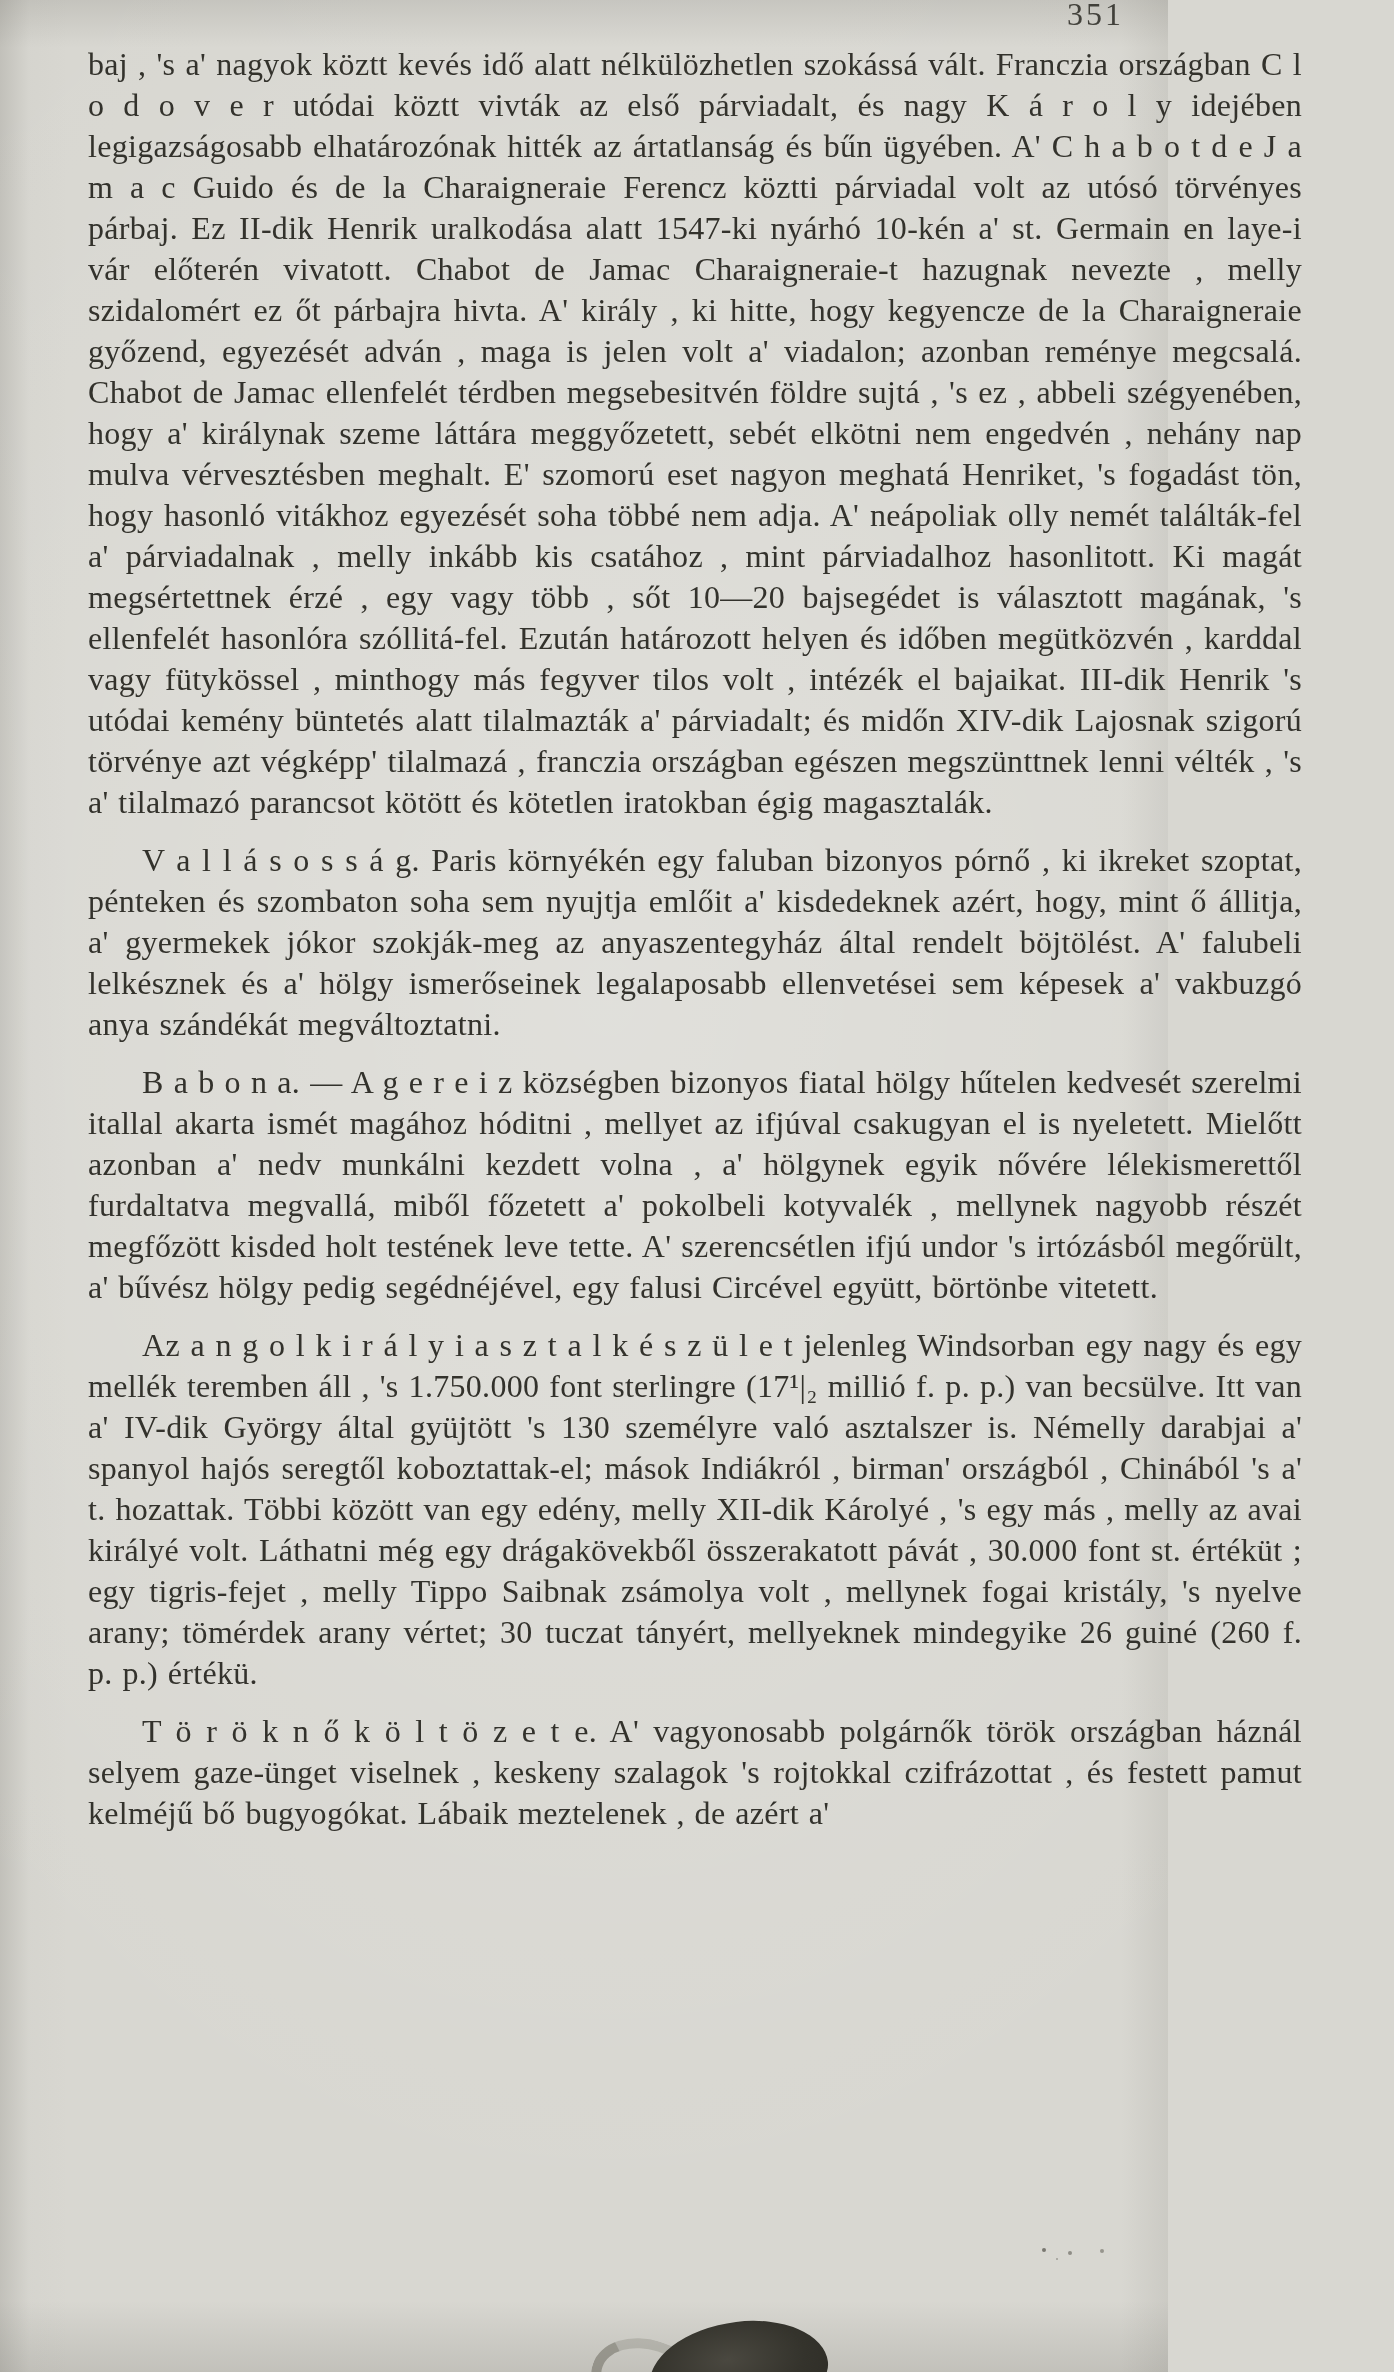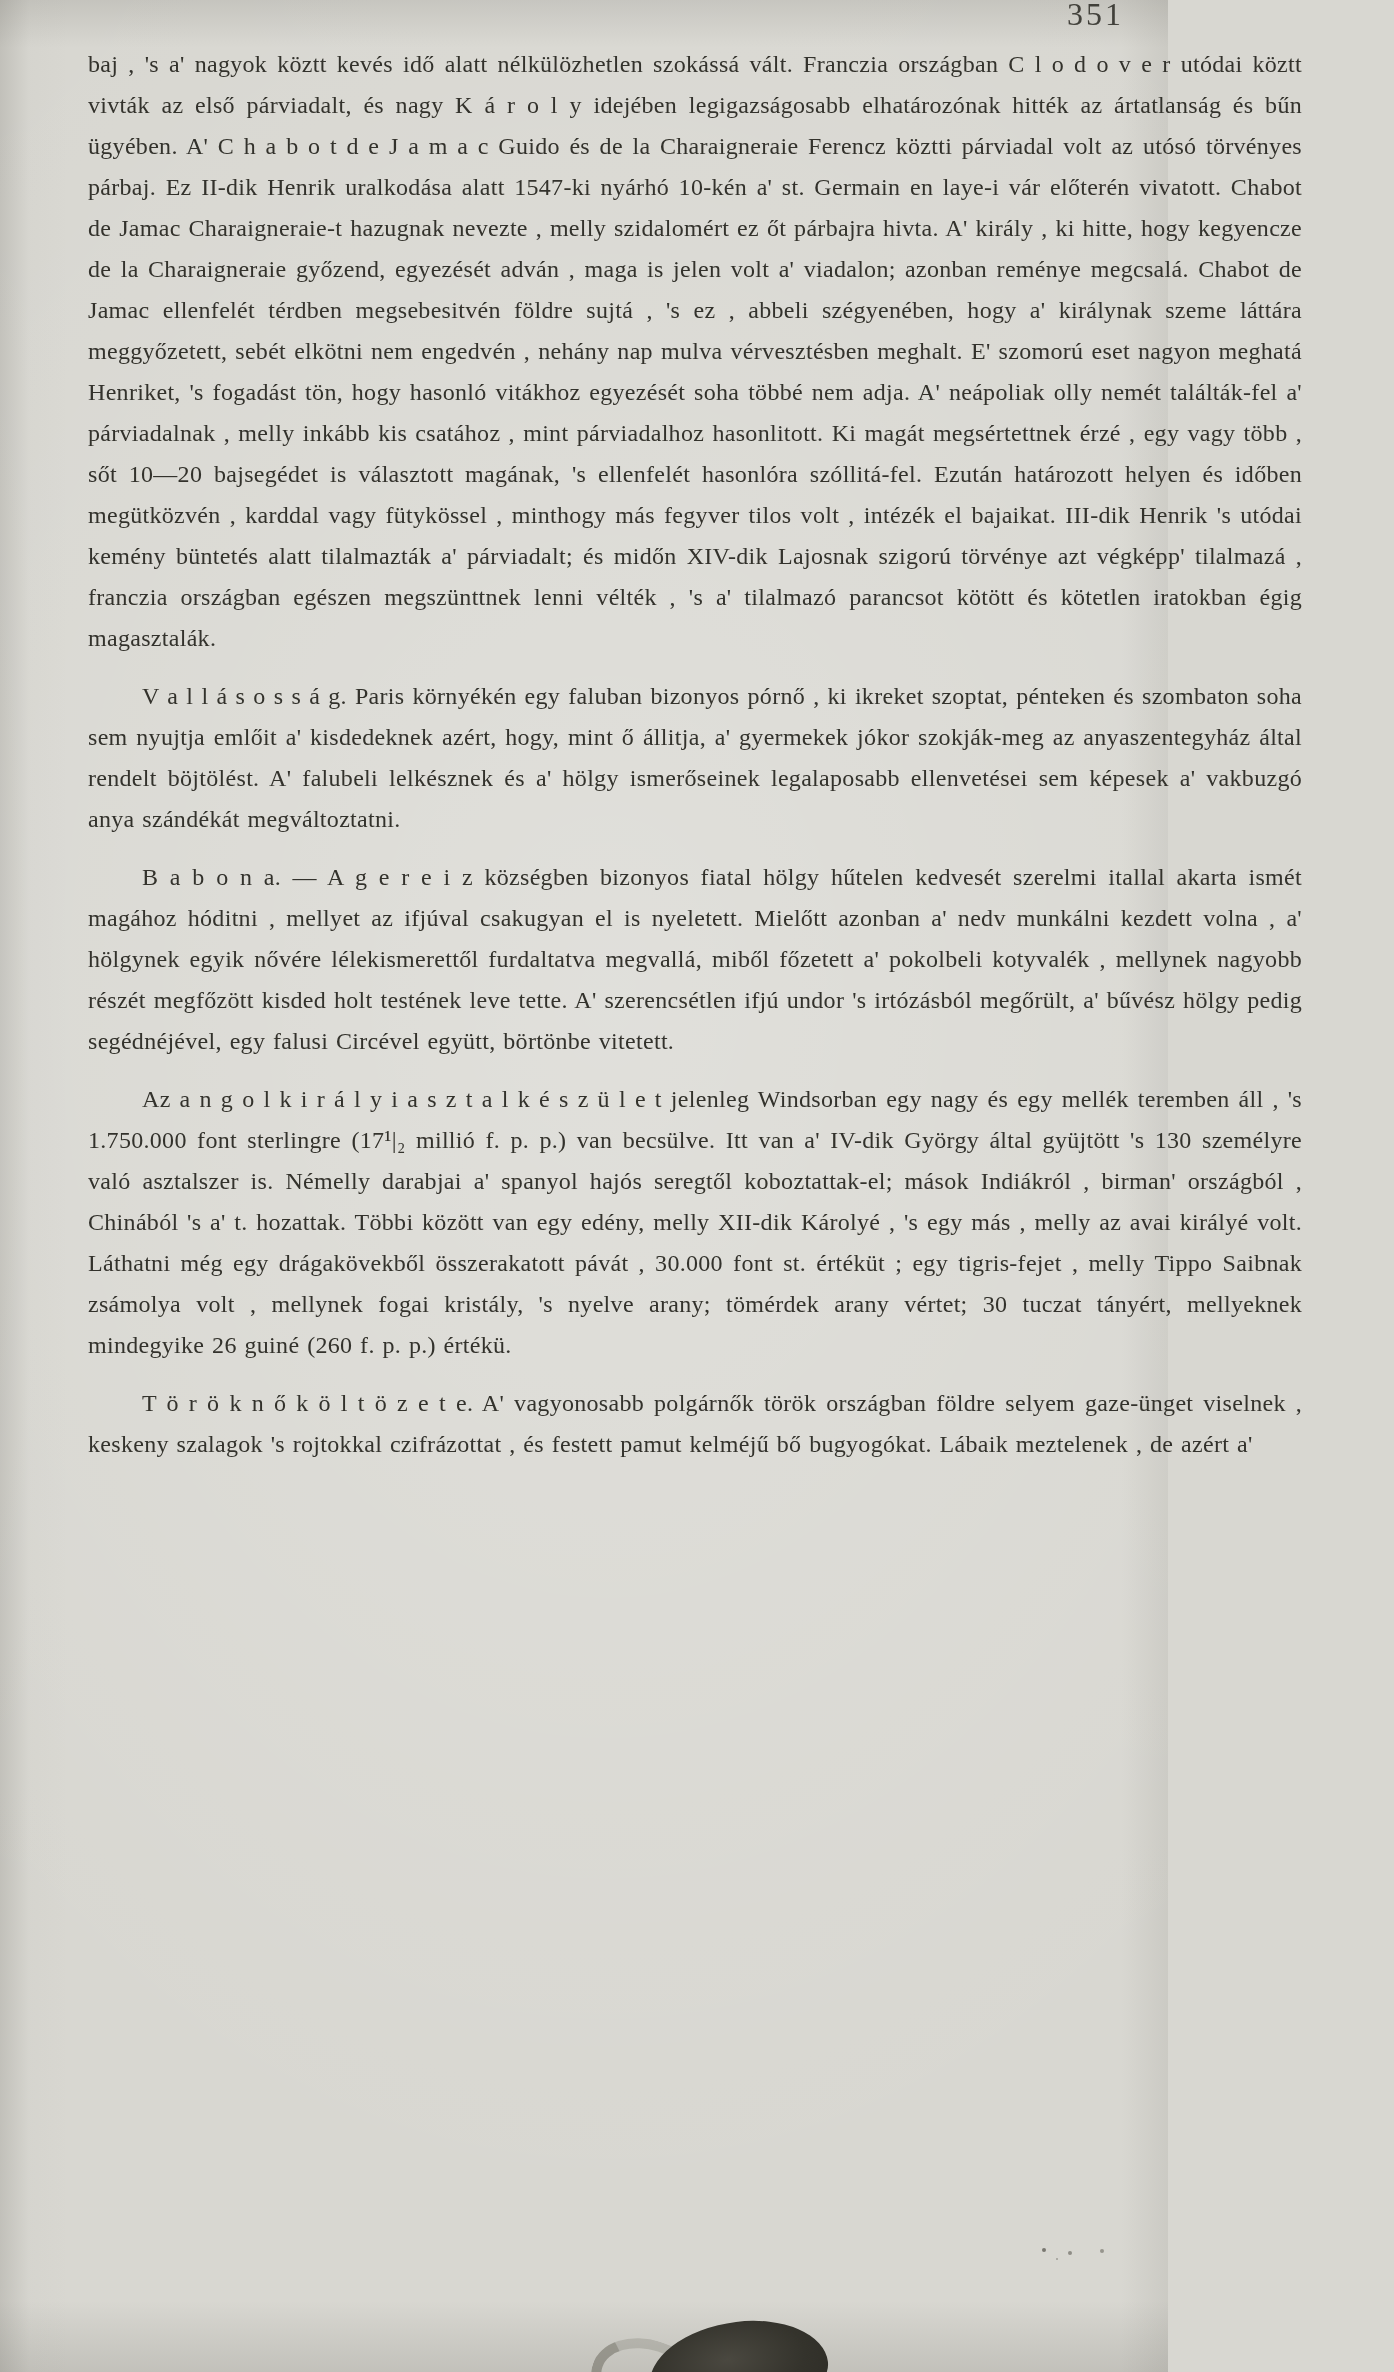--- a/index.html
+++ b/index.html
@@ -32,21 +32,21 @@
     letter-spacing: 3px;
     color: var(--ink, #33322c);
     opacity: 0.9;
   }
   .text-block {
     position: absolute;
     left: 88px;
     top: 44px;
     width: 1214px;
     color: var(--ink, #33322c);
-    font-size: 24px;
+    font-size: 32px;
     line-height: 41px;
     letter-spacing: 0.3px;
     word-spacing: 1.5px;
     text-align: justify;
   }
   .text-block p {
     margin: 0 0 17px 0;
     text-indent: 54px;
   }
   .text-block p.continued {
@@ -100,21 +100,21 @@
 
 <div class="page">
 
   <div class="page-number">351</div>
 
   <div class="text-block">
     <p class="continued">baj , 's a' nagyok köztt kevés idő alatt nélkülözhetlen szokássá vált. Franczia országban C l o d o v e r utódai köztt vivták az első párviadalt, és nagy K á r o l y idejében legigazságosabb elhatározónak hitték az ártatlanság és bűn ügyében. A' C h a b o t  d e  J a m a c Guido és de la Charaigneraie Ferencz köztti párviadal volt az utósó törvényes párbaj. Ez II-dik Henrik uralkodása alatt 1547-ki nyárhó 10-kén a' st. Germain en laye-i vár előterén vivatott. Chabot de Jamac Charaigneraie-t hazugnak nevezte , melly szidalomért ez őt párbajra hivta. A' király , ki hitte, hogy kegyencze de la Charaigneraie győzend, egyezését adván , maga is jelen volt a' viadalon; azonban reménye megcsalá. Chabot de Jamac ellenfelét térdben megsebesitvén földre sujtá , 's ez , abbeli szégyenében, hogy a' királynak szeme láttára meggyőzetett, sebét elkötni nem engedvén , nehány nap mulva vérvesztésben meghalt. E' szomorú eset nagyon meghatá Henriket, 's fogadást tön, hogy hasonló vitákhoz egyezését soha többé nem adja. A' neápoliak olly nemét találták-fel a' párviadalnak , melly inkább kis csatához , mint párviadalhoz hasonlitott. Ki magát megsértettnek érzé , egy vagy több , sőt 10—20 bajsegédet is választott magának, 's ellenfelét hasonlóra szóllitá-fel. Ezután határozott helyen és időben megütközvén , karddal vagy fütykössel , minthogy más fegyver tilos volt , intézék el bajaikat. III-dik Henrik 's utódai kemény büntetés alatt tilalmazták a' párviadalt; és midőn XIV-dik Lajosnak szigorú törvénye azt végképp' tilalmazá , franczia országban egészen megszünttnek lenni vélték , 's a' tilalmazó parancsot kötött és kötetlen iratokban égig magasztalák.</p>
     <p>V a l l á s o s s á g.  Paris környékén egy faluban bizonyos pórnő , ki ikreket szoptat, pénteken és szombaton soha sem nyujtja emlőit a' kisdedeknek azért, hogy, mint ő állitja, a' gyermekek jókor szokják-meg az anyaszentegyház által rendelt böjtölést. A' falubeli lelkésznek és a' hölgy ismerőseinek legalaposabb ellenvetései sem képesek a' vakbuzgó anya szándékát megváltoztatni.</p>
     <p>B a b o n a. — A g e r e i z  községben bizonyos fiatal hölgy hűtelen kedvesét szerelmi itallal akarta ismét magához hóditni , mellyet az ifjúval csakugyan el is nyeletett. Mielőtt azonban a' nedv munkálni kezdett volna , a' hölgynek egyik nővére lélekismerettől furdaltatva megvallá, miből főzetett a' pokolbeli kotyvalék , mellynek nagyobb részét megfőzött kisded holt testének leve tette. A' szerencsétlen ifjú undor 's irtózásból megőrült, a' bűvész hölgy pedig segédnéjével, egy falusi Circével együtt, börtönbe vitetett.</p>
     <p>Az  a n g o l  k i r á l y i  a s z t a l k é s z ü l e t  jelenleg Windsorban egy nagy és egy mellék teremben áll , 's 1.750.000 font sterlingre (17¹|₂ millió f. p. p.) van becsülve. Itt van a' IV-dik György által gyüjtött 's 130 személyre való asztalszer is. Némelly darabjai a' spanyol hajós seregtől koboztattak-el; mások Indiákról , birman' országból , Chinából 's a' t. hozattak. Többi között van egy edény, melly XII-dik Károlyé , 's egy más , melly az avai királyé volt. Láthatni még egy drágakövekből összerakatott pávát , 30.000 font st. értéküt ; egy tigris-fejet , melly Tippo Saibnak zsámolya volt , mellynek fogai kristály, 's nyelve arany; tömérdek arany vértet; 30 tuczat tányért, mellyeknek mindegyike 26 guiné (260 f. p. p.) értékü.</p>
-    <p>T ö r ö k n ő k  ö l t ö z e t e.  A' vagyonosabb polgárnők török országban földre selyem gaze-ünget viselnek , keskeny szalagok 's rojtokkal czifrázottat , és festett pamut kelméjű bő bugyogókat. Lábaik meztelenek , de azért a'</p>
+    <p>T ö r ö k n ő k  ö l t ö z e t e.  A' vagyonosabb polgárnők török országban háznál selyem gaze-ünget viselnek , keskeny szalagok 's rojtokkal czifrázottat , és festett pamut kelméjű bő bugyogókat. Lábaik meztelenek , de azért a'</p>
   </div>
 
   <div class="specks"></div>
 
   <div class="ink-stain">
     <div class="blob-halo"></div>
     <div class="blob-main"></div>
   </div>
 
 </div>

